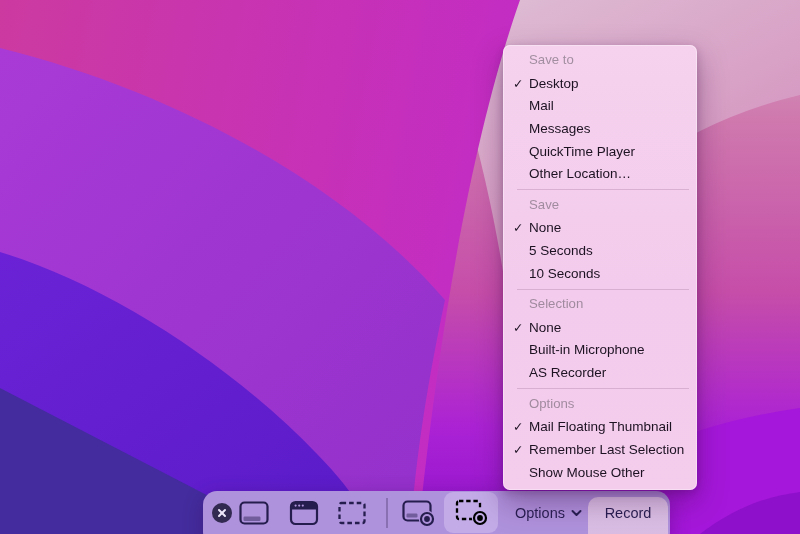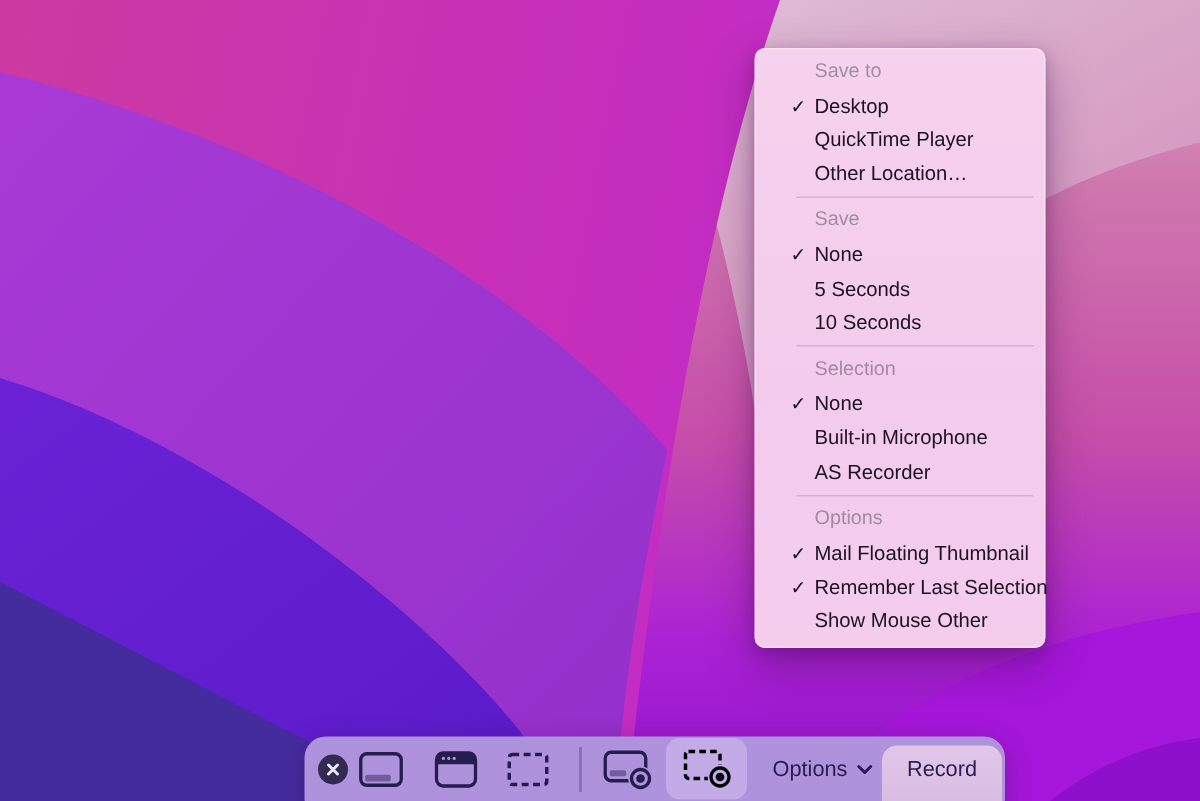--- a/index.html
+++ b/index.html
@@ -6,24 +6,24 @@
   html,body { width:800px; height:534px; overflow:hidden; }
   body {
     position:relative;
     font-family:"Liberation Sans","DejaVu Sans",sans-serif;
     background:#a936c8;
   }
   #wallpaper { position:absolute; inset:0; }
 
   
   .menu {
-    position:absolute; left:503px; top:32px; width:194px;
+    position:absolute; left:503px; top:45px; width:194px;
     background:linear-gradient(180deg, var(--menu-bg,#f6d2ee) 0%, #f3cbec 55%, #f4ccec 100%);
     border-radius:7px;
-    padding:4px 0 7px 16px;
+    padding:4px 0 7px 2px;
     box-shadow:0 12px 30px rgba(62,10,74,.38), 0 3px 9px rgba(62,10,74,.24), inset 0 0 0 1px rgba(255,255,255,.35);
     z-index:3;
   }
   .menu-header {
     height:22.7px; line-height:22.7px;
     padding-left:24px;
     font-size:13.2px;
     color:rgba(60,60,67,.46);
     white-space:nowrap;
   }
@@ -211,20 +211,28 @@
 
 <div class="menu">
 
   <div class="menu-header">Save to</div>
   <div class="menu-item">
     <span class="chk">✓</span>
     <span>Desktop</span>
   </div>
   <div class="menu-item">
     <span class="chk"></span>
+    <span>Mail</span>
+  </div>
+  <div class="menu-item">
+    <span class="chk"></span>
+    <span>Messages</span>
+  </div>
+  <div class="menu-item">
+    <span class="chk"></span>
     <span>QuickTime Player</span>
   </div>
   <div class="menu-item">
     <span class="chk"></span>
     <span>Other Location…</span>
   </div>
 
   <div class="menu-sep"></div>
 
   <div class="menu-header">Save</div>

